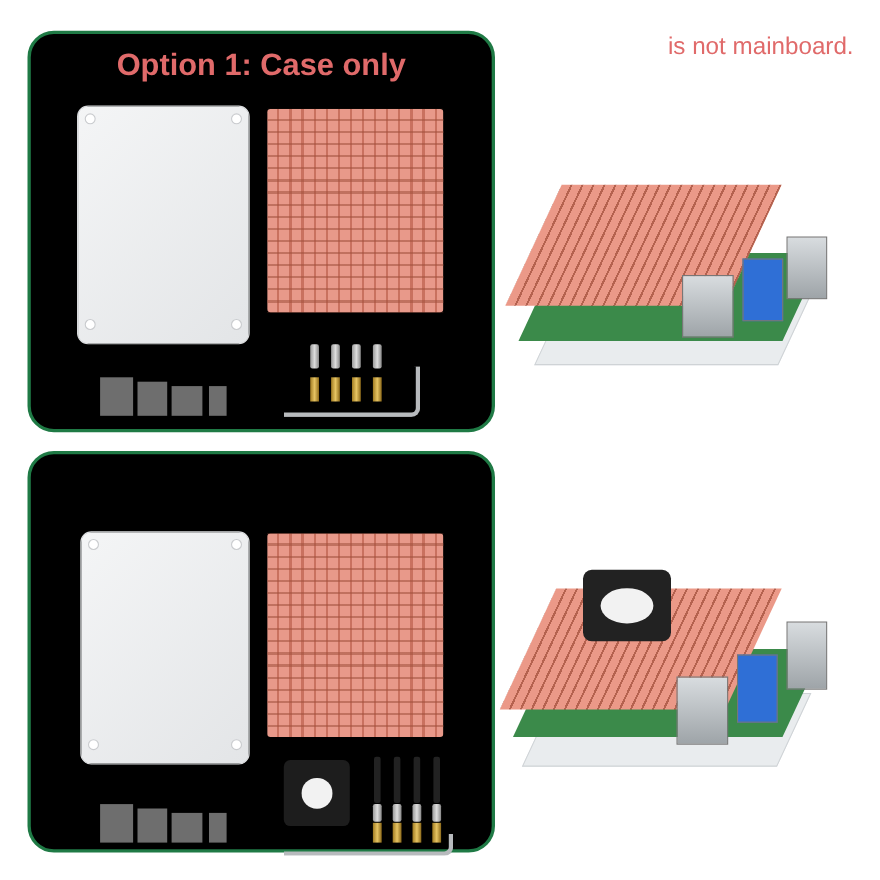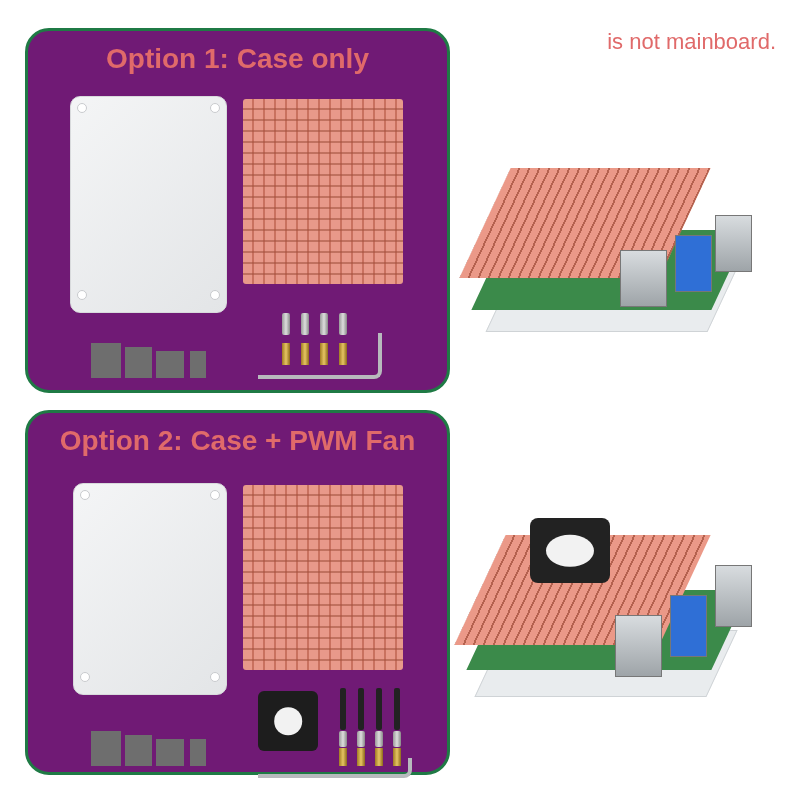--- a/index.html
+++ b/index.html
@@ -1,17 +1,17 @@
 <!DOCTYPE html>
 <html><head>
 <meta charset="utf-8">
 <style>
   html,body{margin:0;padding:0;background:#fff;}
   body{width:800px;height:800px;position:relative;overflow:hidden;font-family:"Liberation Sans",sans-serif;}
-  .panel{position:absolute;left:25px;width:425px;border:3px solid #1f7a45;border-radius:24px;box-sizing:border-box;background:#701a75;}
+  .panel{position:absolute;left:25px;width:425px;border:3px solid #1f7a45;border-radius:24px;box-sizing:border-box;background:#000000;}
   .p1{top:28px;height:365px;}
   .p2{top:410px;height:365px;}
   .ptitle{position:absolute;left:0;right:0;top:12px;text-align:center;color:#e06a6a;font-weight:bold;font-size:28px;}
   .note{position:absolute;right:24px;top:28px;text-align:right;color:#e06a6a;font-size:22px;line-height:28px;}
   .acrylic{position:absolute;background:linear-gradient(135deg,#f4f5f6,#e3e5e7);border:1px solid #d8dadc;border-radius:10px;}
   .hole{position:absolute;width:8px;height:8px;border-radius:50%;background:#fff;border:1px solid #c9cbce;}
   .heatsink{position:absolute;background:
      repeating-linear-gradient(90deg,#e8998a 0 9px,#c9715f 9px 11px),
      #e59483;border-radius:3px;}
   .heatsink::after{content:"";position:absolute;inset:0;background:repeating-linear-gradient(0deg,transparent 0 9px,rgba(160,80,60,.55) 9px 11px);}
@@ -52,21 +52,20 @@
   <div class="screw" style="left:292px;top:282px"></div>
   <div class="screw" style="left:311px;top:282px"></div>
   <div class="standoff" style="left:254px;top:312px"></div>
   <div class="standoff" style="left:273px;top:312px"></div>
   <div class="standoff" style="left:292px;top:312px"></div>
   <div class="standoff" style="left:311px;top:312px"></div>
   <div class="wrench" style="left:230px;top:302px;width:120px;height:42px"></div>
 </div>
 
 <div class="panel p2">
-  <div class="ptitle">Option 2: Case + PWM Fan</div>
   <div class="acrylic" style="left:45px;top:70px;width:152px;height:210px;">
     <div class="hole" style="left:6px;top:6px"></div>
       <div class="hole" style="right:6px;top:6px"></div>
     <div class="hole" style="left:6px;bottom:12px"></div>
       <div class="hole" style="right:6px;bottom:12px"></div>
   </div>
   <div class="heatsink" style="left:215px;top:72px;width:160px;height:185px;"></div>
   <div class="pad" style="left:63px;top:318px;width:30px;height:35px"></div>
   <div class="pad" style="left:97px;top:322px;width:27px;height:31px"></div>
   <div class="pad" style="left:128px;top:326px;width:28px;height:27px"></div>

